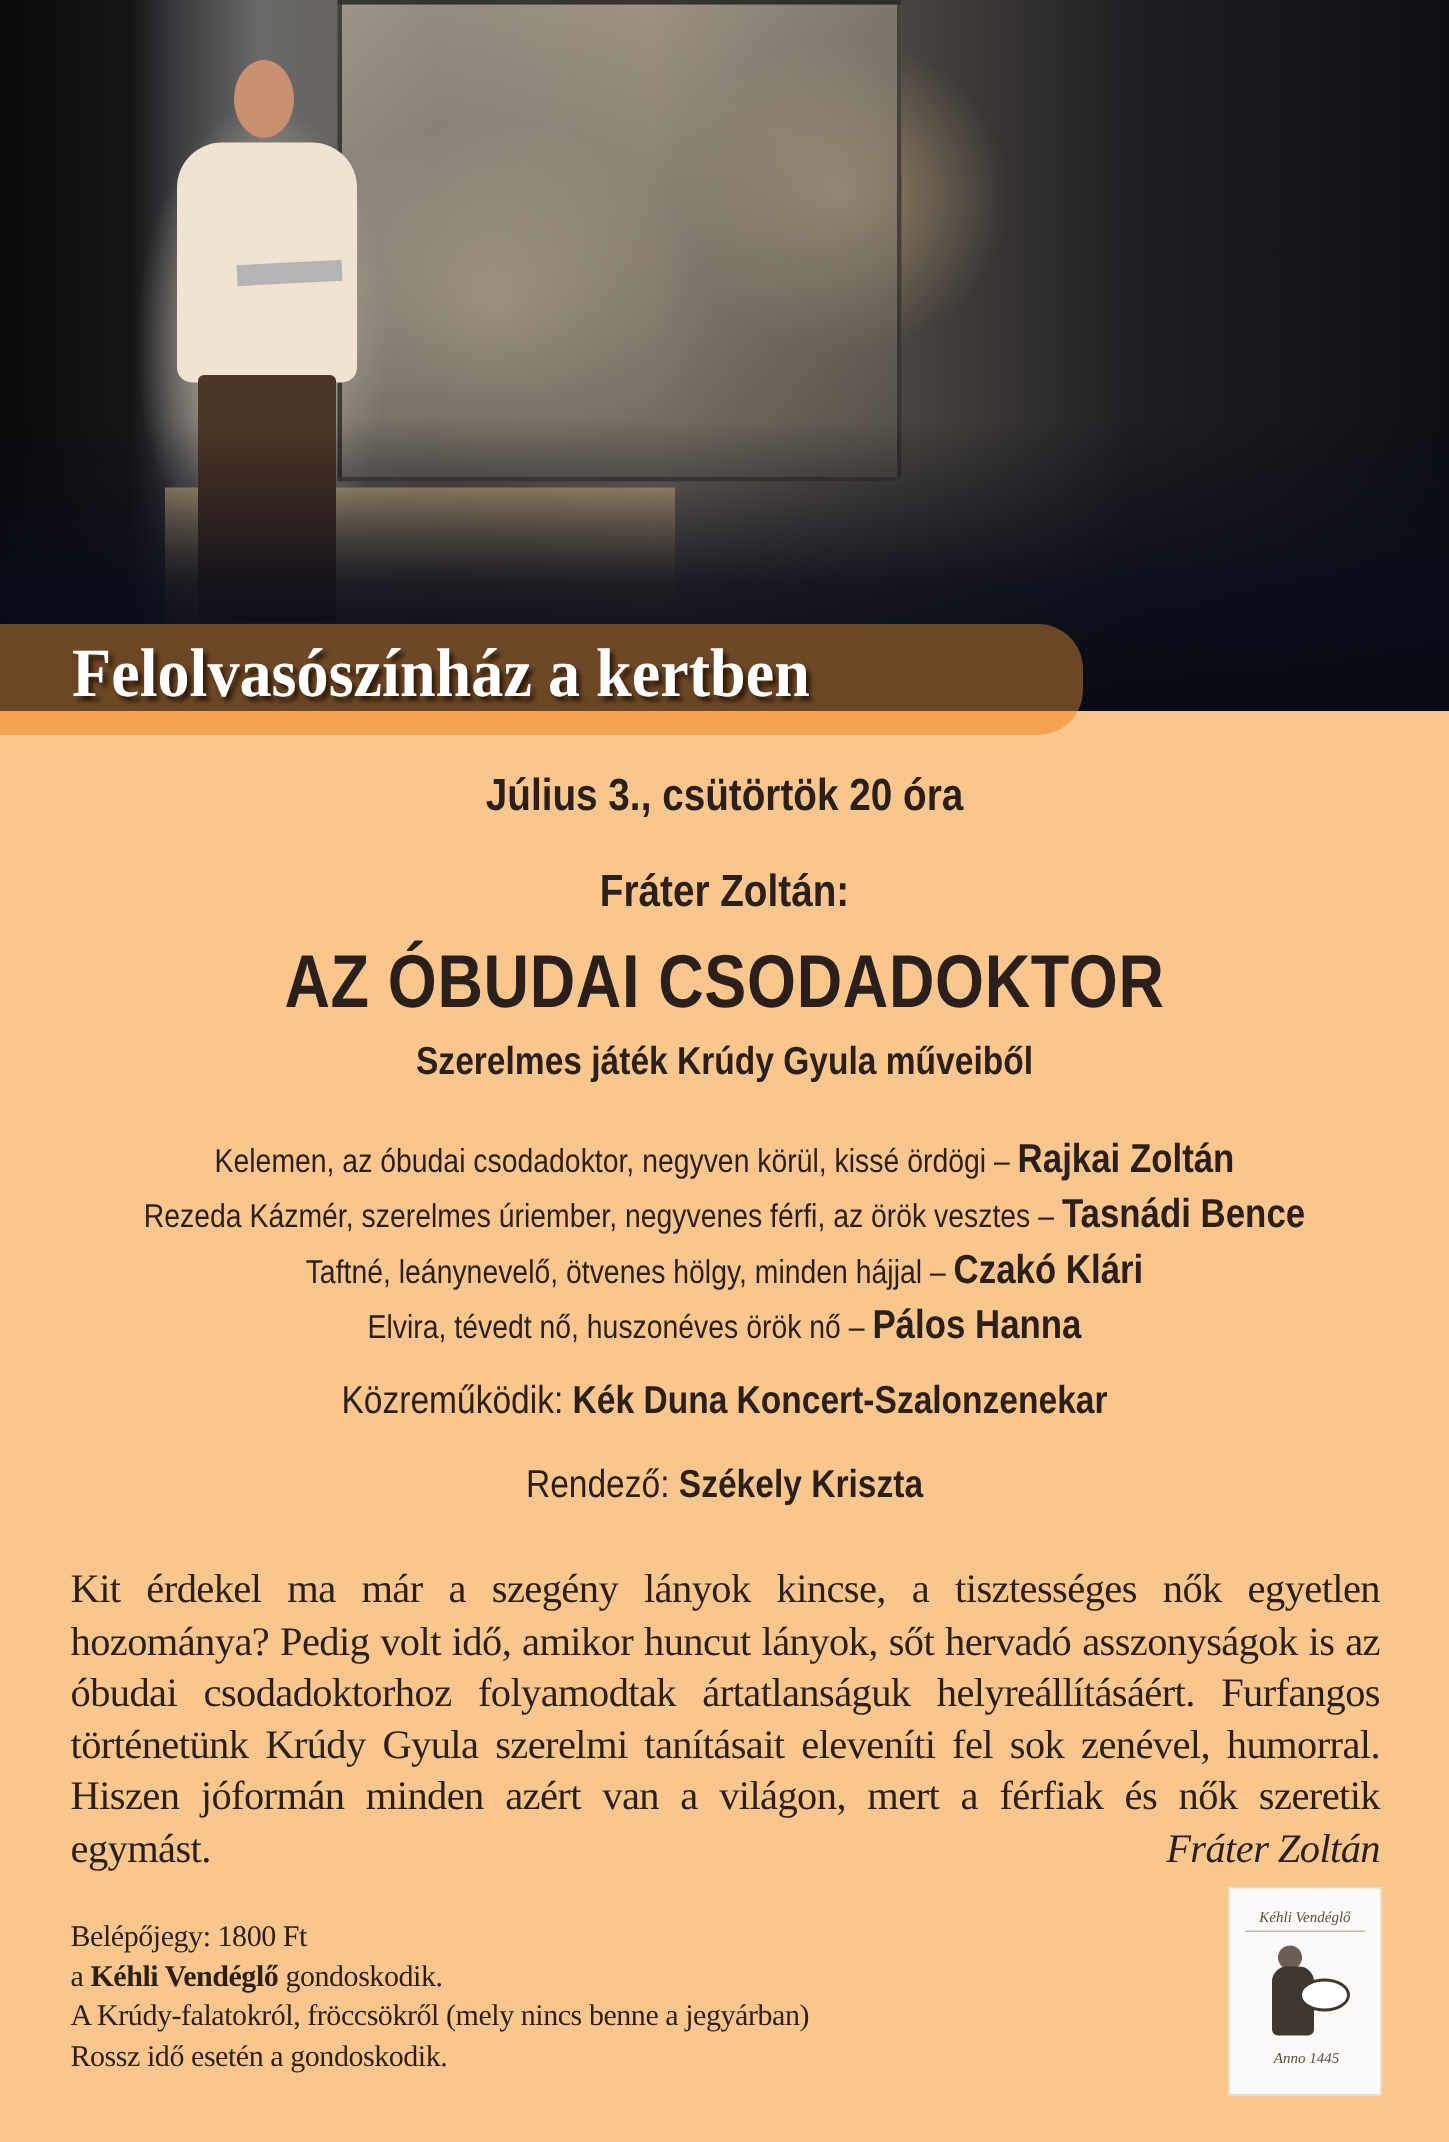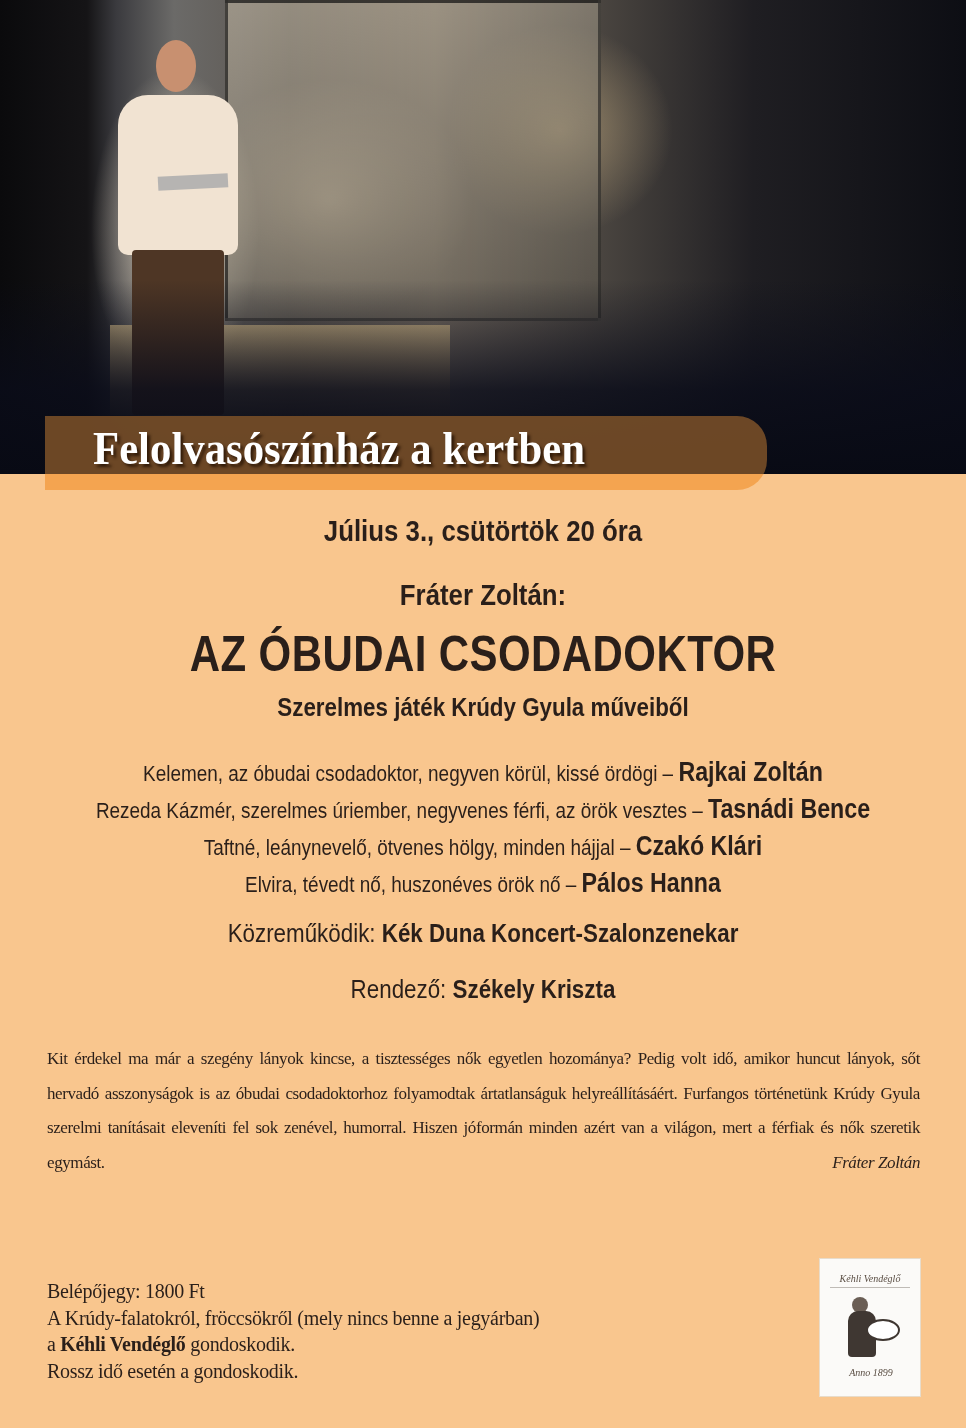--- a/index.html
+++ b/index.html
@@ -42,21 +42,20 @@
       radial-gradient(ellipse 60px 40px at 550px 270px, rgba(140,150,190,0.7), transparent 80%),
       radial-gradient(ellipse 60px 45px at 620px 290px, rgba(110,125,200,0.7), transparent 80%),
       radial-gradient(ellipse 70px 50px at 700px 300px, rgba(90,110,200,0.6), transparent 80%),
       radial-gradient(ellipse 70px 50px at 920px 280px, rgba(90,110,200,0.5), transparent 80%),
       linear-gradient(180deg, rgba(10,12,25,0) 0%, rgba(10,12,25,0.85) 55%, #080a14 100%);
   }
   .banner {
     position: absolute; left: 0; top: 416px; width: 722px; height: 74px;
     border-radius: 0 30px 30px 0;
     overflow: hidden;
-    margin-left: 45px;
   }
   .banner .band-top { position:absolute; left:0; top:0; right:0; height:58px; background: rgba(122,80,40,0.88); }
   .banner .band-bottom { position:absolute; left:0; top:58px; right:0; height:16px; background:#F4A450; }
   .banner .title {
     position: absolute; left: 48px; top: 6px;
     font-family: "Liberation Serif", "DejaVu Serif", serif;
     font-weight: bold; font-size: 46px; color: #ffffff;
     letter-spacing: 0px;
     text-shadow: 3px 3px 3px rgba(40,20,5,0.85);
     white-space: nowrap;
@@ -70,21 +69,21 @@
   .subtitle { top: 692px; font-size: 26px; font-weight: bold; transform: scaleX(0.86); }
   .cast { top: 754px; }
   .cast-row { height: 37px; font-size: 22px; line-height: 37px; text-align:center; transform: scaleX(0.86); white-space:nowrap; }
   .cast-row .actor-name { font-weight: bold; font-size: 27px; }
   .credit { font-size: 26px; transform: scaleX(0.86); }
   .credit b { font-weight: bold; }
   .credit-1 { top: 918px; }
   .credit-2 { top: 974px; }
   .desc {
     position: absolute; left: 47px; top: 1042px; width: 873px;
-    font-size: 17px; line-height: 34.5px; text-align: justify;
+    font-size: 27px; line-height: 34.5px; text-align: justify;
     font-family: "Liberation Serif", "DejaVu Serif", serif;
     letter-spacing: -0.4px;
   }
   .desc .sign { position:absolute; right:0; bottom:0; font-style: italic; }
   .footer {
     position: absolute; left: 47px; top: 1278px;
     font-size: 20px; line-height: 26.5px;
     font-family: "Liberation Serif", "DejaVu Serif", serif;
     letter-spacing: -0.3px;
   }
@@ -148,26 +147,26 @@
   <span>Rendező: </span><b>Székely Kriszta</b>
 </div>
 
 <div class="desc">
   <span>Kit érdekel ma már a szegény lányok kincse, a tisztességes nők egyetlen hozománya? Pedig volt idő, amikor huncut lányok, sőt hervadó asszonyságok is az óbudai csodadoktorhoz folyamodtak ártatlanságuk helyreállításáért. Furfangos történetünk Krúdy Gyula szerelmi tanításait eleveníti fel sok zenével, humorral. Hiszen jóformán minden azért van a világon, mert a férfiak és nők szeretik egymást.</span>
   <span class="sign">Fráter Zoltán</span>
 </div>
 
 <div class="footer">
   <div>Belépőjegy: 1800 Ft</div>
+  <div><span>a </span><b>Kéhli Vendéglő</b><span> gondoskodik.</span></div>
   <div>A Krúdy-falatokról, fröccsökről (mely nincs benne a jegyárban)</div>
-  <div><span>a </span><b>Kéhli Vendéglő</b><span> gondoskodik.</span></div>
   <div>Rossz idő esetén a gondoskodik.</div>
 </div>
 
 <div class="logo">
   <div class="script-top">Kéhli Vendéglő</div>
   <div class="figure">
     <div class="fh"></div>
     <div class="fb"></div>
     <div class="tray"></div>
   </div>
-  <div class="script-bottom">Anno 1899</div>
+  <div class="script-bottom">Anno 1445</div>
 </div>
 
 </body></html>

